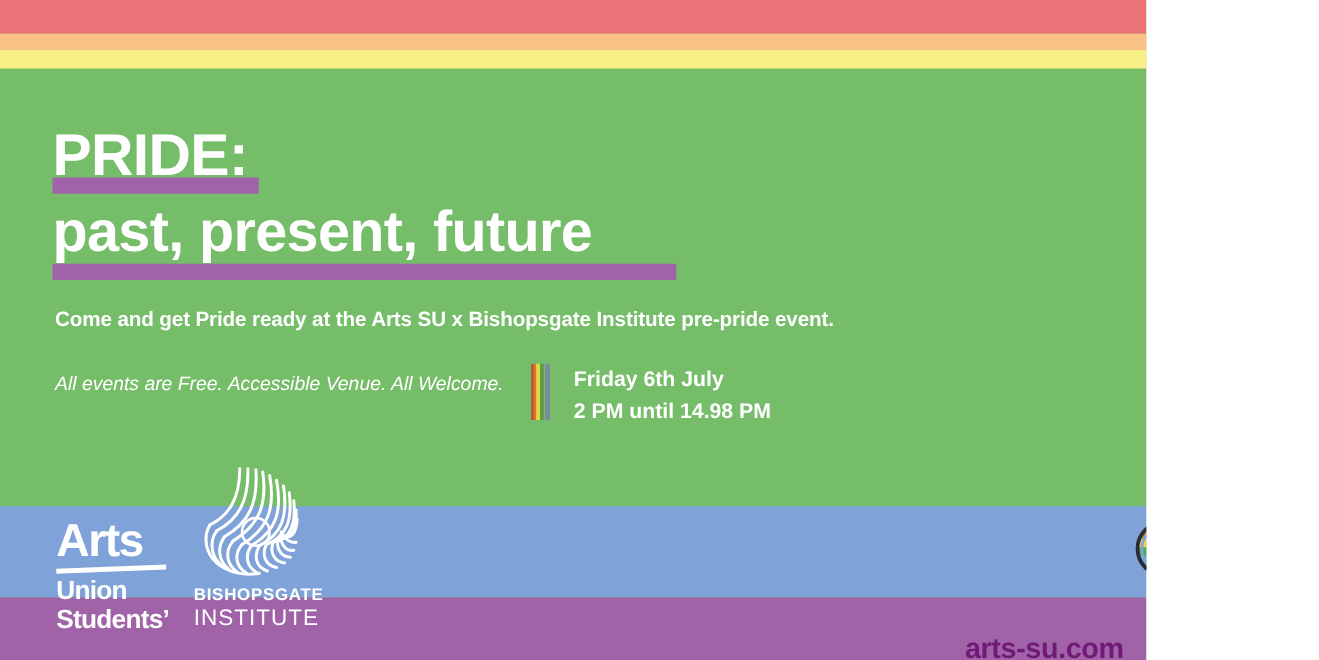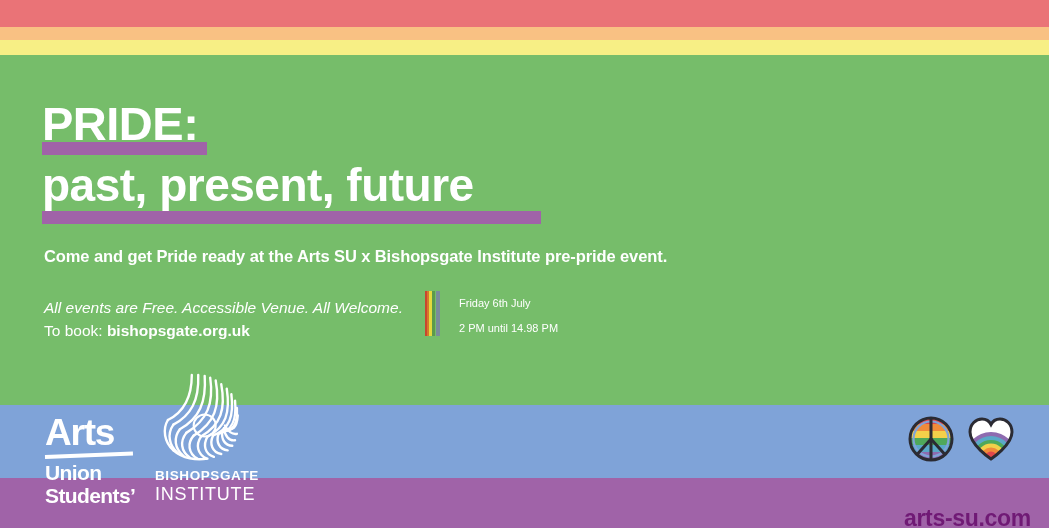--- a/index.html
+++ b/index.html
@@ -5,21 +5,21 @@
   html, body {
     margin: 0;
     padding: 0;
     background: #ffffff;
   }
   body {
     font-family: "Liberation Sans", sans-serif;
   }
   #poster {
     position: relative;
-    width: 1049px;
+    width: 917px;
     height: 528px;
     overflow: hidden;
     background: #76bd6a;
   }
   
   .stripe {
     position: absolute;
     left: 0;
     width: 100%;
   }
@@ -131,22 +131,22 @@
   .div-green  { width: 3px; background: #5c9a4c; }
   .div-gap    { width: 1px; background: transparent; }
   .div-blue   { width: 4px; background: #7a8b9c; }
 
   
   .info-right {
     position: absolute;
     left: 459px;
     top: 291px;
     color: #ffffff;
-    font-size: 11px;
-    font-weight: normal;
+    font-size: 17px;
+    font-weight: bold;
     line-height: 25px;
   }
   .info-right span { display: block; }
 
   
   .artssu-logo {
     position: absolute;
     left: 45px;
     top: 414px;
     color: #ffffff;
@@ -245,21 +245,20 @@
     <div class="row-sub">
       <div class="underline ul-sub"></div>
       <div class="headline-text h-sub">past, present, future</div>
     </div>
   </div>
 
   <div class="lede">Come and get Pride ready at the Arts SU x Bishopsgate Institute pre-pride event.</div>
 
   <div class="info-left">
     <span class="italic">All events are Free. Accessible Venue. All Welcome.</span>
-    <span class="booking"><span>To book: </span><b>bishopsgate.org.uk</b></span>
   </div>
 
   <div class="divider">
     <span class="div-red"></span>
     <span class="div-orange"></span>
     <span class="div-yellow"></span>
     <span class="div-green"></span>
     <span class="div-gap"></span>
     <span class="div-blue"></span>
   </div>

